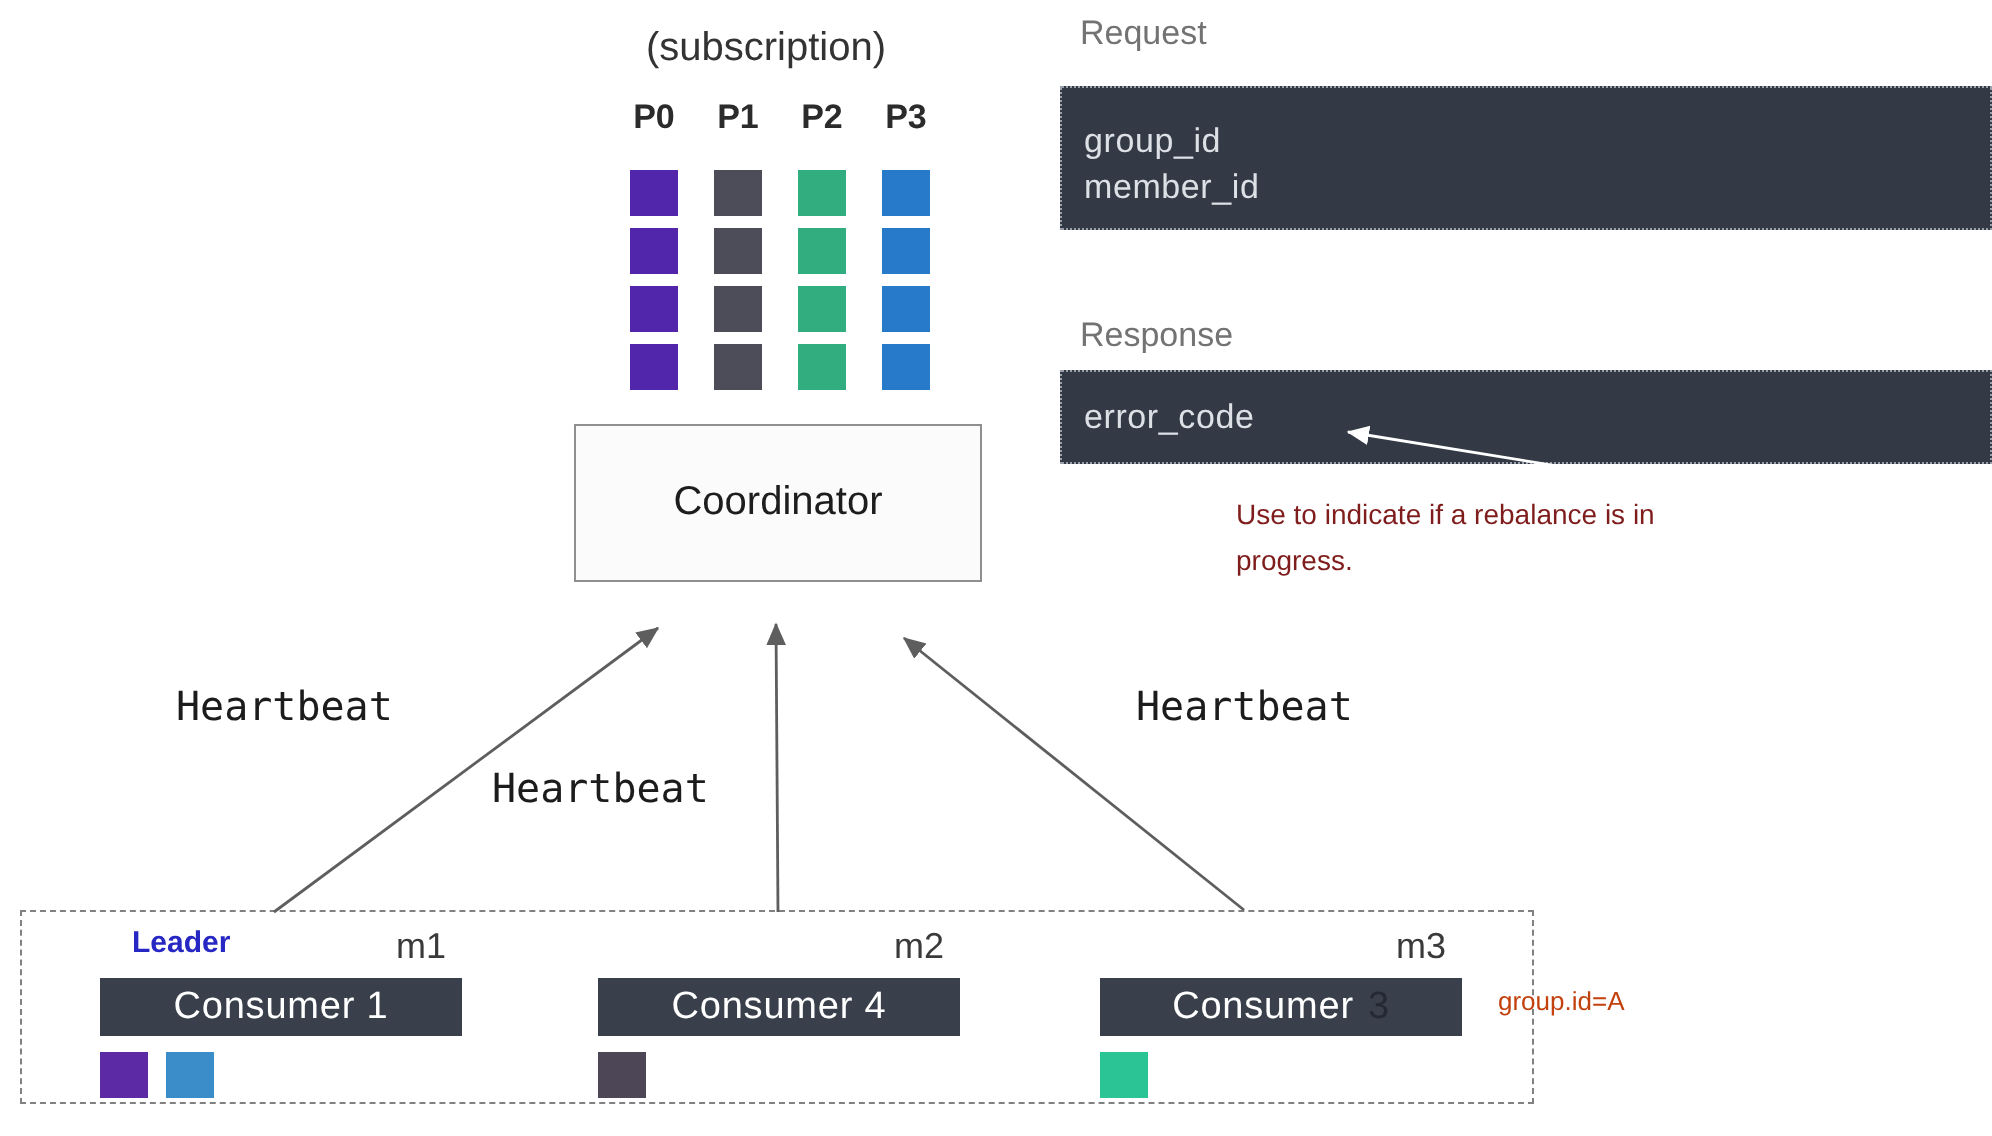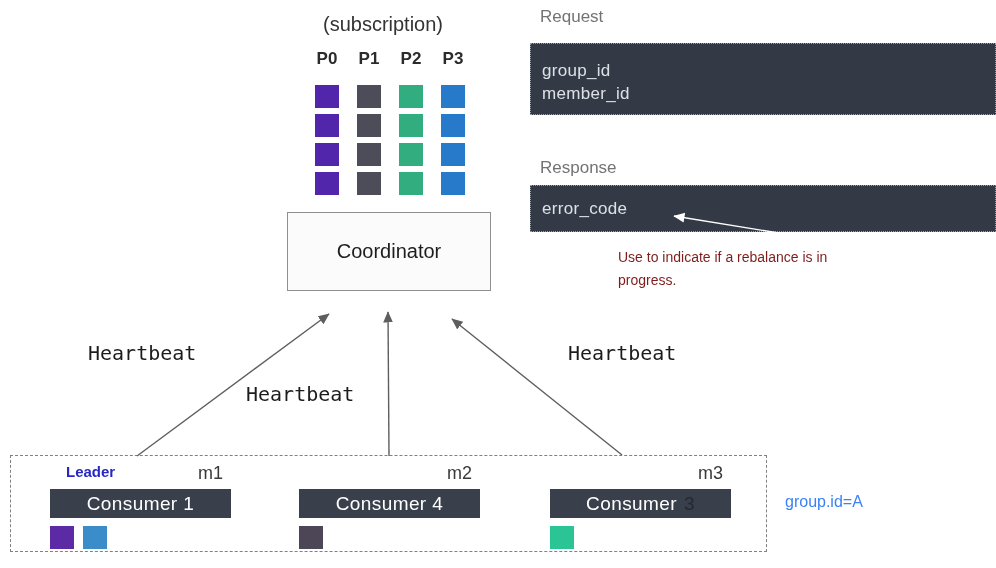--- a/index.html
+++ b/index.html
@@ -47,21 +47,21 @@
              border:1.5px dashed #818181;box-sizing:border-box;}
   .consumer{position:absolute;top:462px;width:181px;}
   #consumer-1{left:50px;} #consumer-2{left:299px;} #consumer-3{left:550px;}
   .c-labels{position:relative;height:27px;}
   .c-role{position:absolute;left:16px;top:1px;font-weight:bold;font-size:15px;color:#2727c4;}
   .c-member{position:absolute;right:8px;top:1px;font-size:18px;color:#3a3a3a;}
   .c-box{height:29px;background:#3a404b;color:#fff;display:flex;align-items:center;
          justify-content:center;font-size:19px;letter-spacing:0.4px;}
   .c-box .dark{color:#232833;margin-left:7px;}
   .c-squares{margin-top:8px;display:flex;gap:9px;}
-  .group-id{position:absolute;left:785px;top:493px;font-size:16px;color:#3b82f6;}
+  .group-id{position:absolute;left:749px;top:493px;font-size:13px;color:#c2410c;}
 
   .arrows{position:absolute;left:0;top:0;pointer-events:none;z-index:5;}
 </style>
 </head>
 <body>
 
 <div class="canvas">
 
   <div class="sub-title">(subscription)</div>
   <div class="sub-headers" id="sub-headers">

